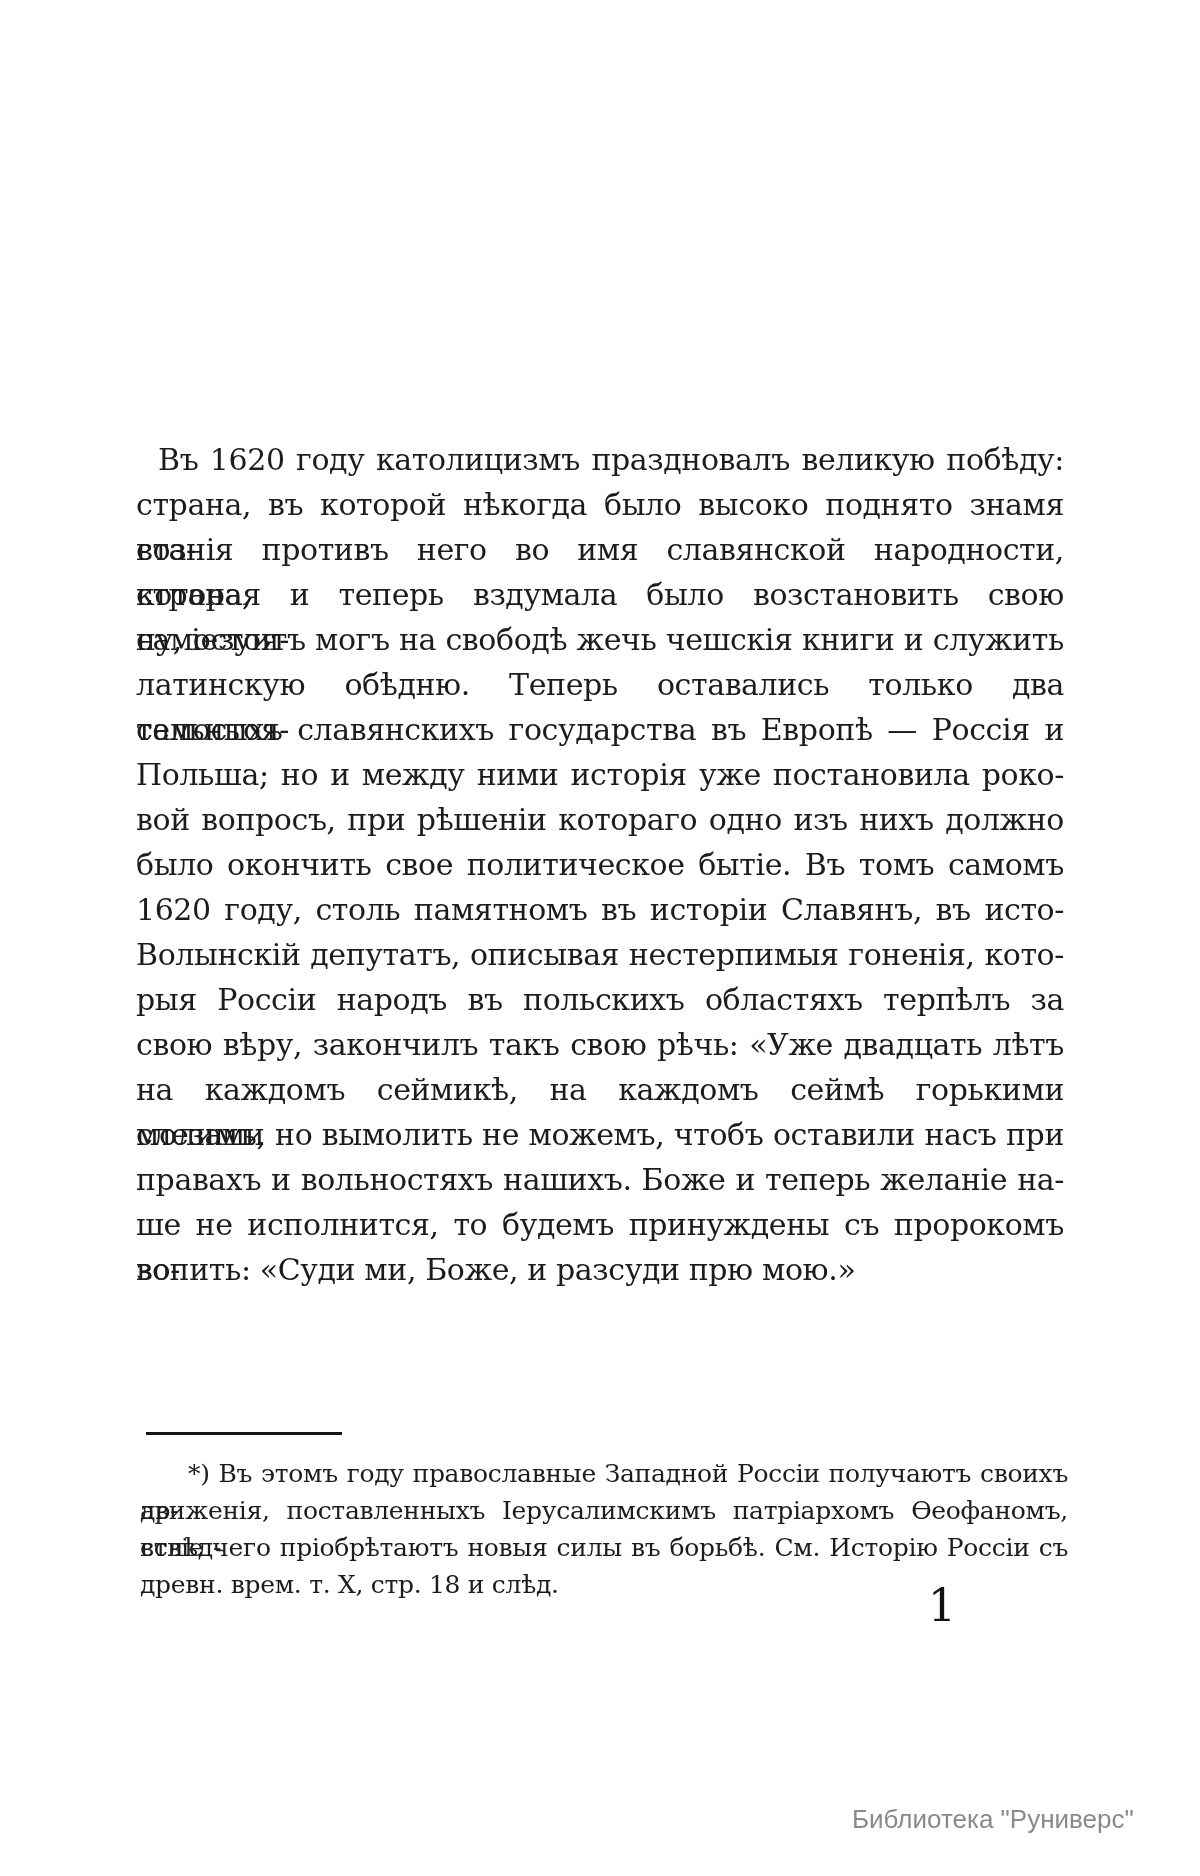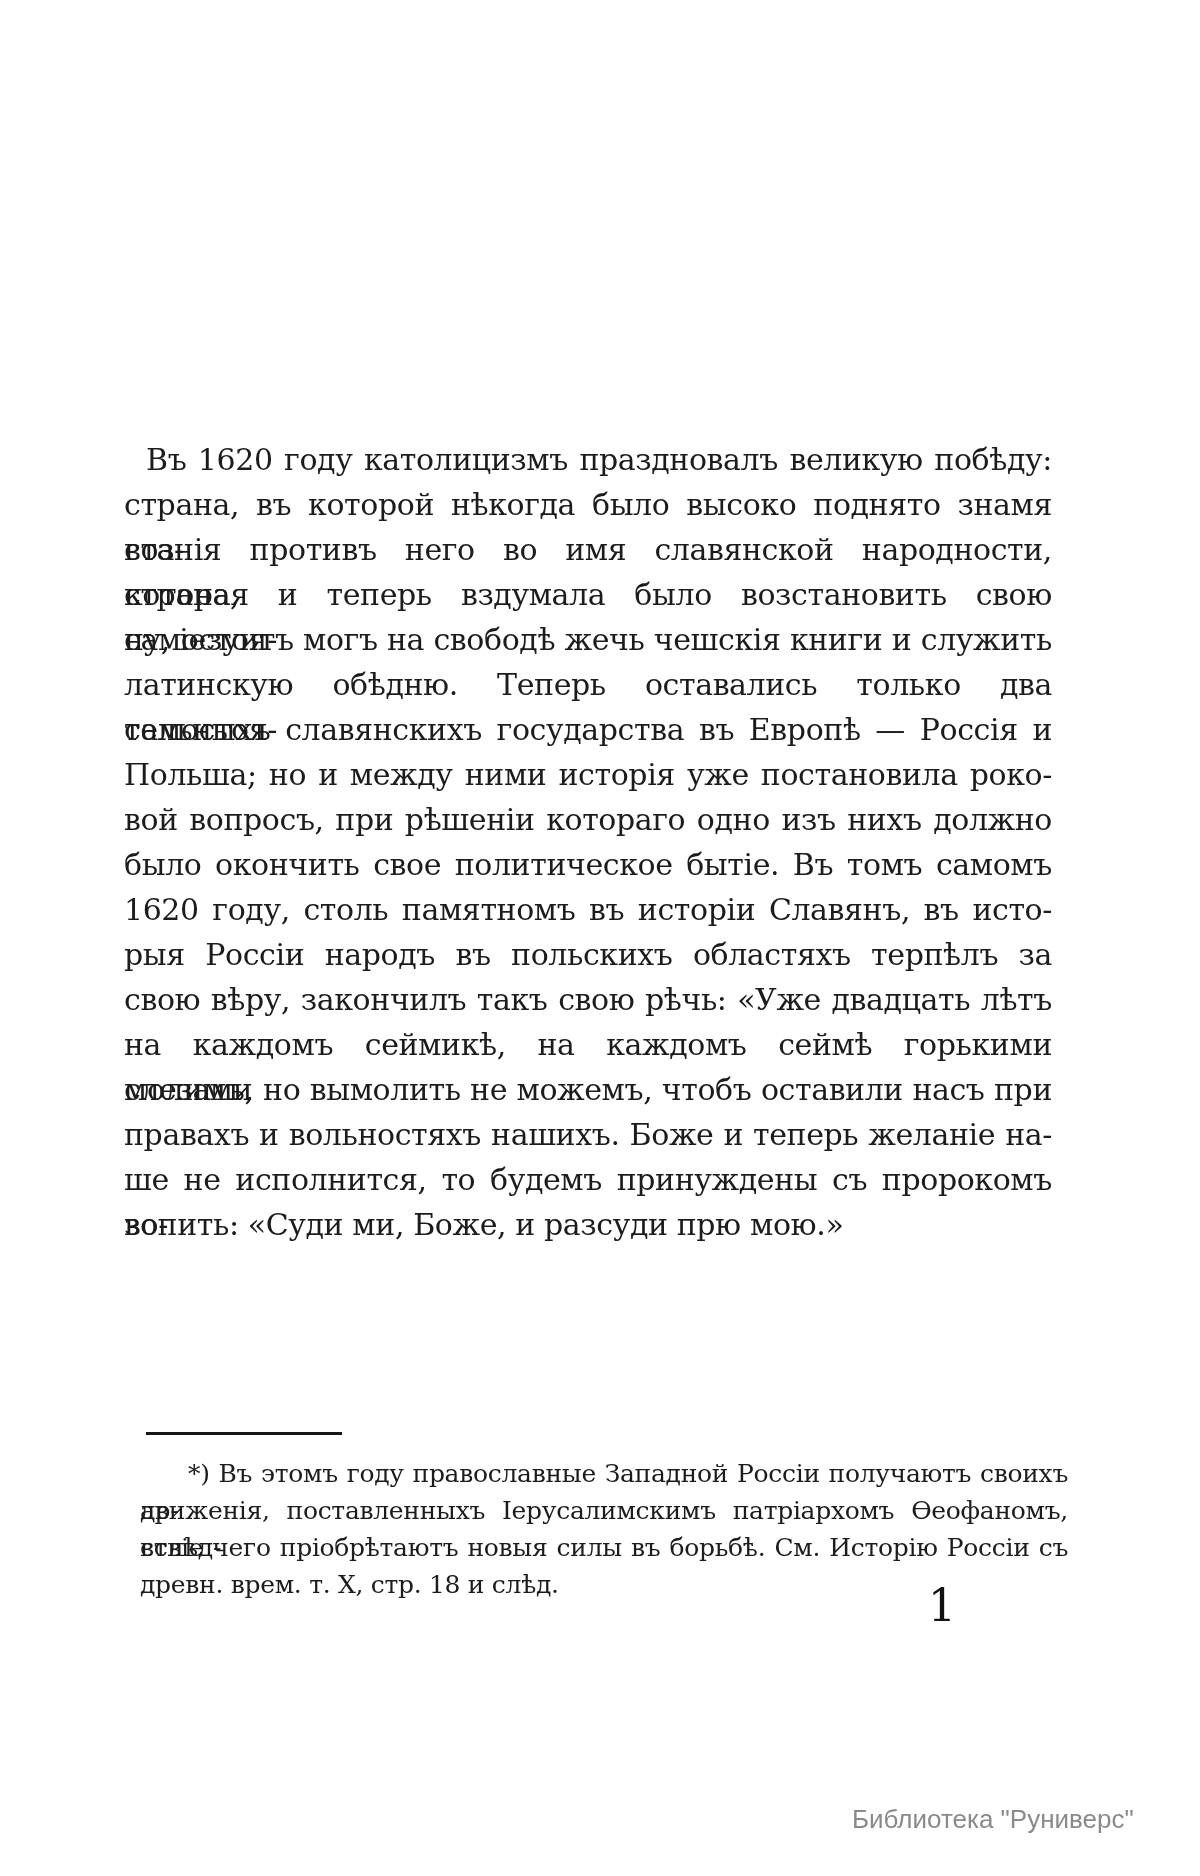--- a/index.html
+++ b/index.html
@@ -9,21 +9,21 @@
     position: relative;
     overflow: hidden;
     font-family: "DejaVu Serif", "Liberation Serif", serif;
     color: #1c1c1c;
   }
   .page { position: absolute; inset: 0; }
 
   
   .main-text {
     position: absolute;
-    left: 124px; top: 437px; width: 928px;
+    left: 136px; top: 437px; width: 928px;
     font-size: 30px; line-height: 45px;
     letter-spacing: -0.4px;
   }
   .mline { text-align: justify; text-align-last: justify; height: 45px; }
   .mline.last { text-align-last: left; }
   .main-text .mline:first-child { text-indent: 22px; }
 
   
   .footnote-rule {
     position: absolute;
@@ -70,20 +70,21 @@
       <div class="mline">страна, въ которой нѣкогда было высоко поднято знамя воз-</div>
       <div class="mline">станія противъ него во имя славянской народности, страна,</div>
       <div class="mline">которая и теперь вздумала было возстановить свою самостоя-</div>
       <div class="mline">ну, іезуитъ могъ на свободѣ жечь чешскія книги и служить</div>
       <div class="mline">латинскую обѣдню. Теперь оставались только два самостоя-</div>
       <div class="mline">тельныхъ славянскихъ государства въ Европѣ — Россія и</div>
       <div class="mline">Польша; но и между ними исторія уже постановила роко-</div>
       <div class="mline">вой вопросъ, при рѣшеніи котораго одно изъ нихъ должно</div>
       <div class="mline">было окончить свое политическое бытіе. Въ томъ самомъ</div>
       <div class="mline">1620 году, столь памятномъ въ исторіи Славянъ, въ исто-</div>
+      <div class="mline">Волынскій депутатъ, описывая нестерпимыя гоненія, кото-</div>
       <div class="mline">рыя Россіи народъ въ польскихъ областяхъ терпѣлъ за</div>
       <div class="mline">свою вѣру, закончилъ такъ свою рѣчь: «Уже двадцать лѣтъ</div>
       <div class="mline">на каждомъ сеймикѣ, на каждомъ сеймѣ горькими слезами</div>
       <div class="mline">молимъ, но вымолить не можемъ, чтобъ оставили насъ при</div>
       <div class="mline">правахъ и вольностяхъ нашихъ. Боже и теперь желаніе на-</div>
       <div class="mline">ше не исполнится, то будемъ принуждены съ пророкомъ во-</div>
       <div class="mline last">зопить: «Суди ми, Боже, и разсуди прю мою.»</div>
     </div>
 
   <div class="footnote-rule"></div>

